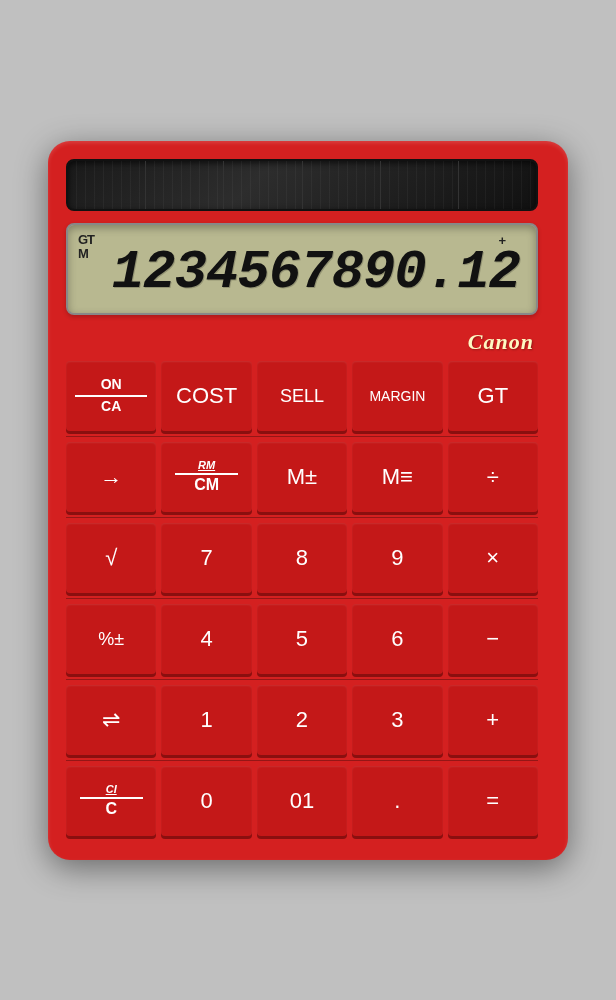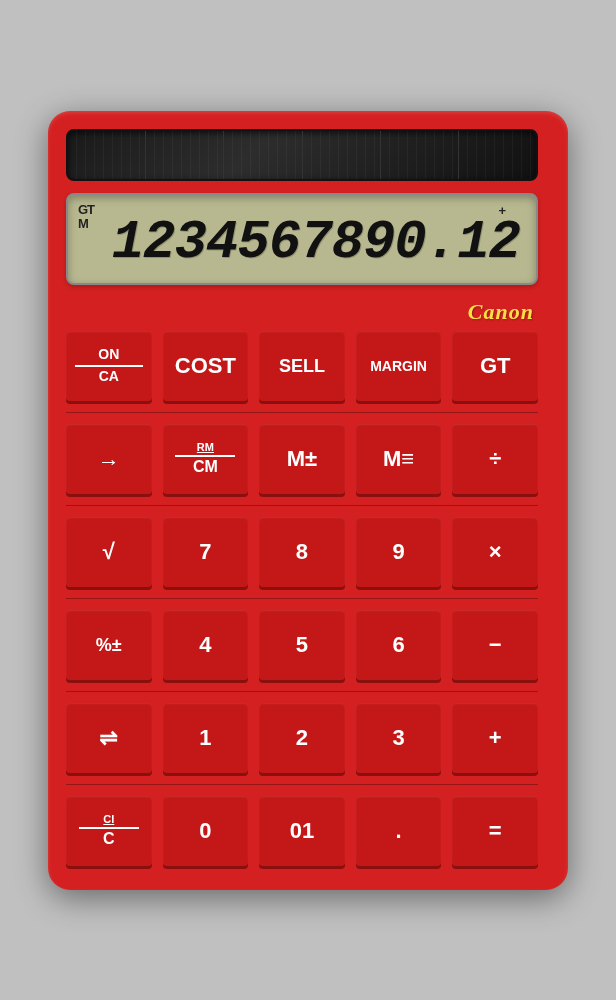--- a/index.html
+++ b/index.html
@@ -117,32 +117,32 @@
     
     .canon-logo {
       text-align: right;
       margin-bottom: 6px;
       padding-right: 4px;
     }
 
     .canon-logo span {
       font-size: 22px;
       font-weight: 900;
-      color: #fde047;
+      color: #fef9c3;
       font-style: italic;
       letter-spacing: 1px;
       text-shadow: 1px 1px 2px rgba(0,0,0,0.3);
       font-family: Georgia, serif;
     }
 
     
     .button-grid {
       display: grid;
       grid-template-columns: repeat(5, 1fr);
-      gap: 11px;
+      gap: 5px;
     }
 
     .calc-btn {
       background: #c41818;
       border: none;
       border-radius: 4px;
       color: white;
       font-size: 18px;
       font-weight: 700;
       cursor: pointer;
@@ -155,31 +155,32 @@
       transition: all 0.1s;
       position: relative;
       user-select: none;
     }
 
     .calc-btn .btn-top {
       font-size: 11px;
       font-weight: 700;
       text-decoration: underline;
       line-height: 1;
+      font-style: italic;
     }
 
     .calc-btn .btn-bottom {
       font-size: 16px;
       font-weight: 700;
       line-height: 1;
     }
 
     .calc-btn .btn-main {
       font-size: 22px;
-      font-weight: 700;
+      font-weight: 400;
       line-height: 1;
     }
 
     
     .row-separator {
       grid-column: 1 / -1;
       height: 1px;
       background: rgba(0,0,0,0.3);
       margin: 0;
     }

